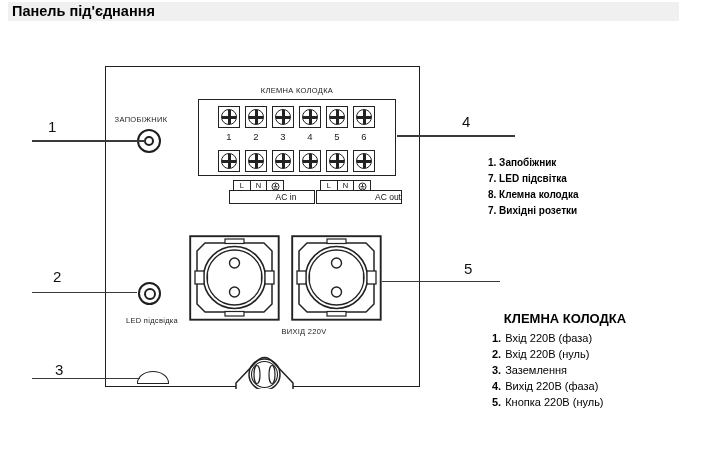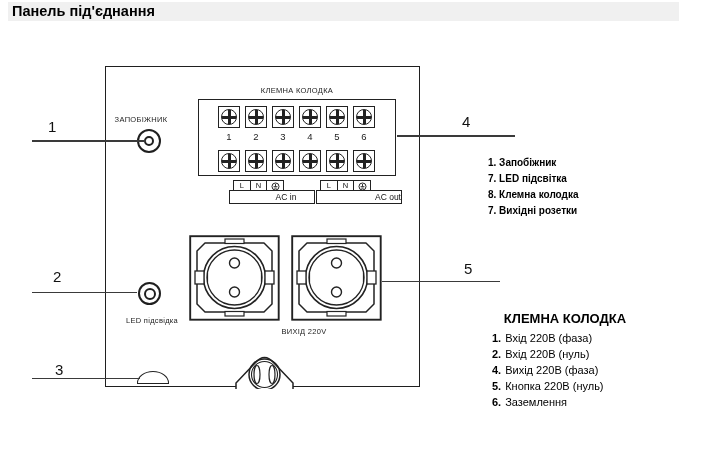--- a/index.html
+++ b/index.html
@@ -205,18 +205,18 @@
     <div>1. Запобіжник</div>
     <div>7. LED підсвітка</div>
     <div>8. Клемна колодка</div>
     <div>7. Вихідні розетки</div>
   </div>
 
   <div class="legend2-title">КЛЕМНА КОЛОДКА</div>
   <div class="legend2">
     <div><span class="num">1.</span><span>Вхід 220В (фаза)</span></div>
     <div><span class="num">2.</span><span>Вхід 220В (нуль)</span></div>
+    <div><span class="num">3.</span><span>Заземлення</span></div>
     <div><span class="num">4.</span><span>Вихід 220В (фаза)</span></div>
     <div><span class="num">5.</span><span>Кнопка 220В (нуль)</span></div>
-    <div><span class="num">6.</span><span>Заземлення</span></div>
   </div>
 
 </div>
 
 </body></html>

